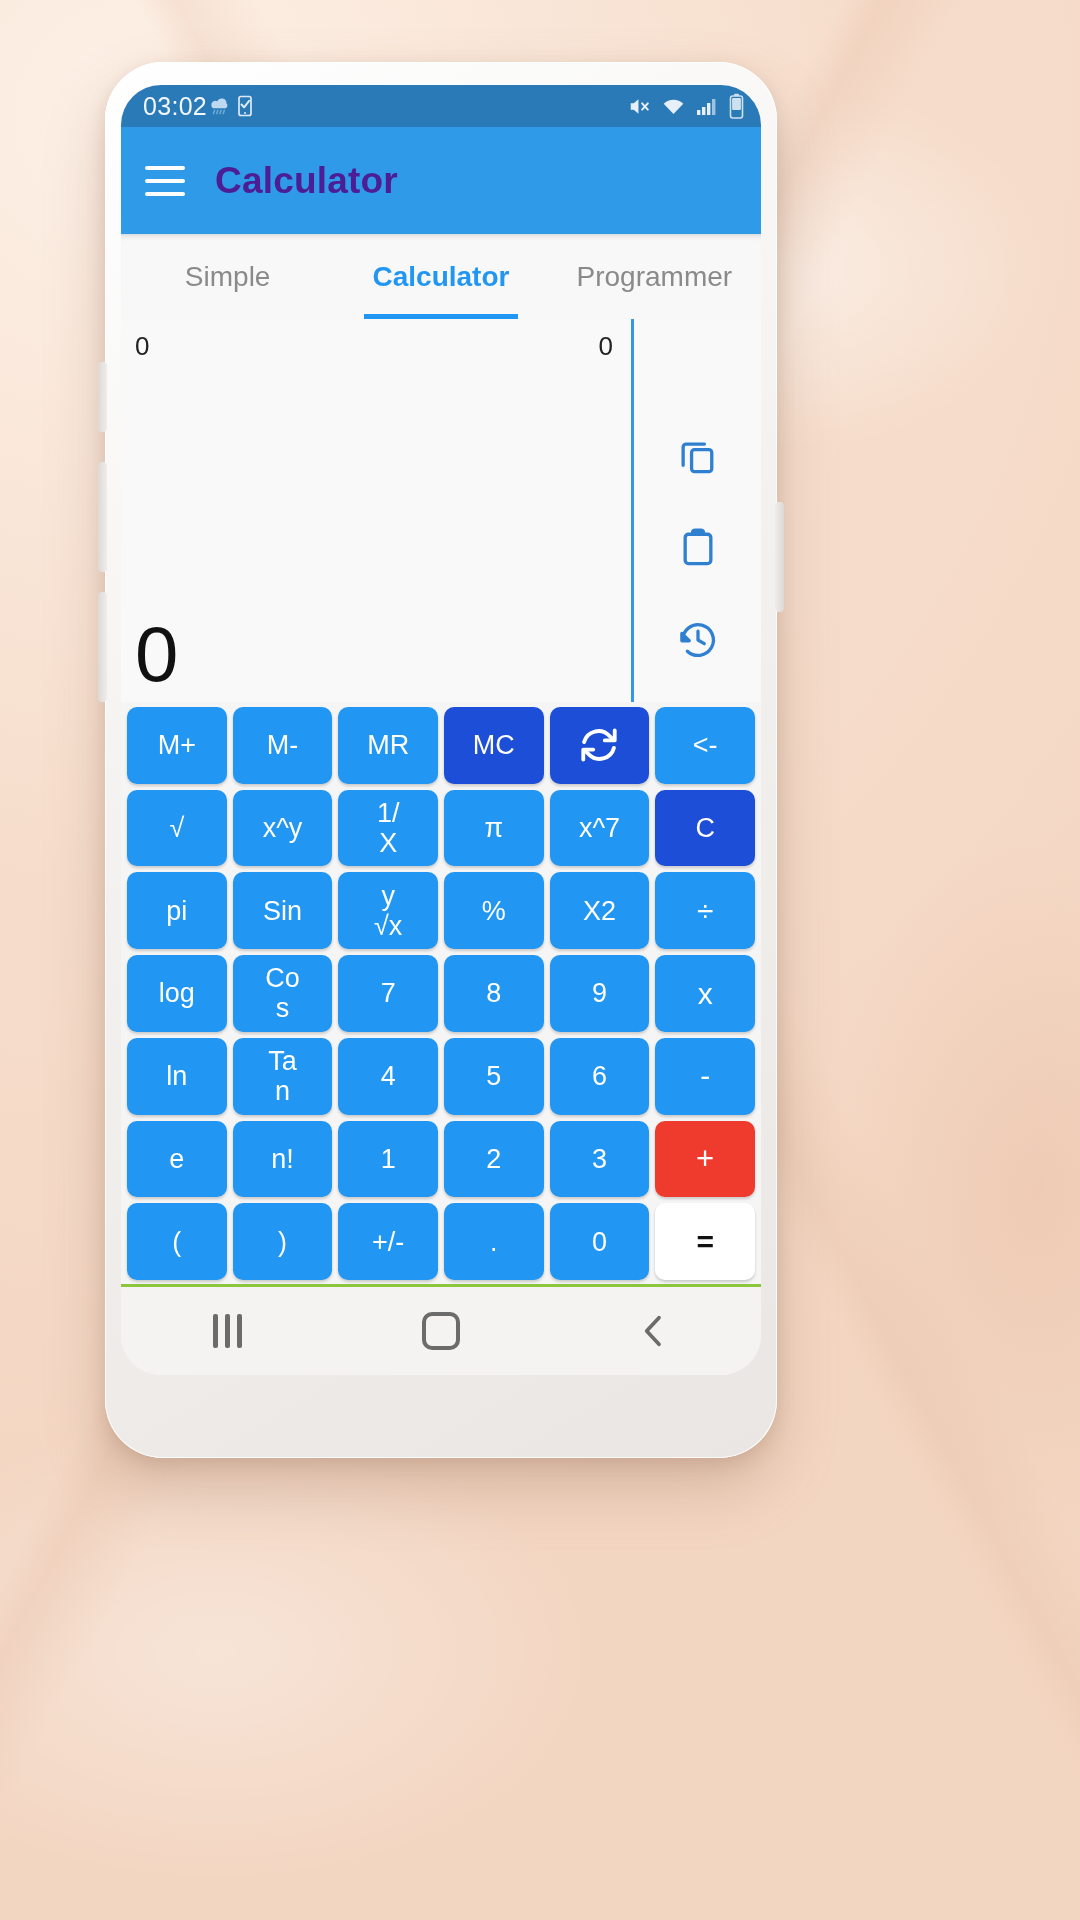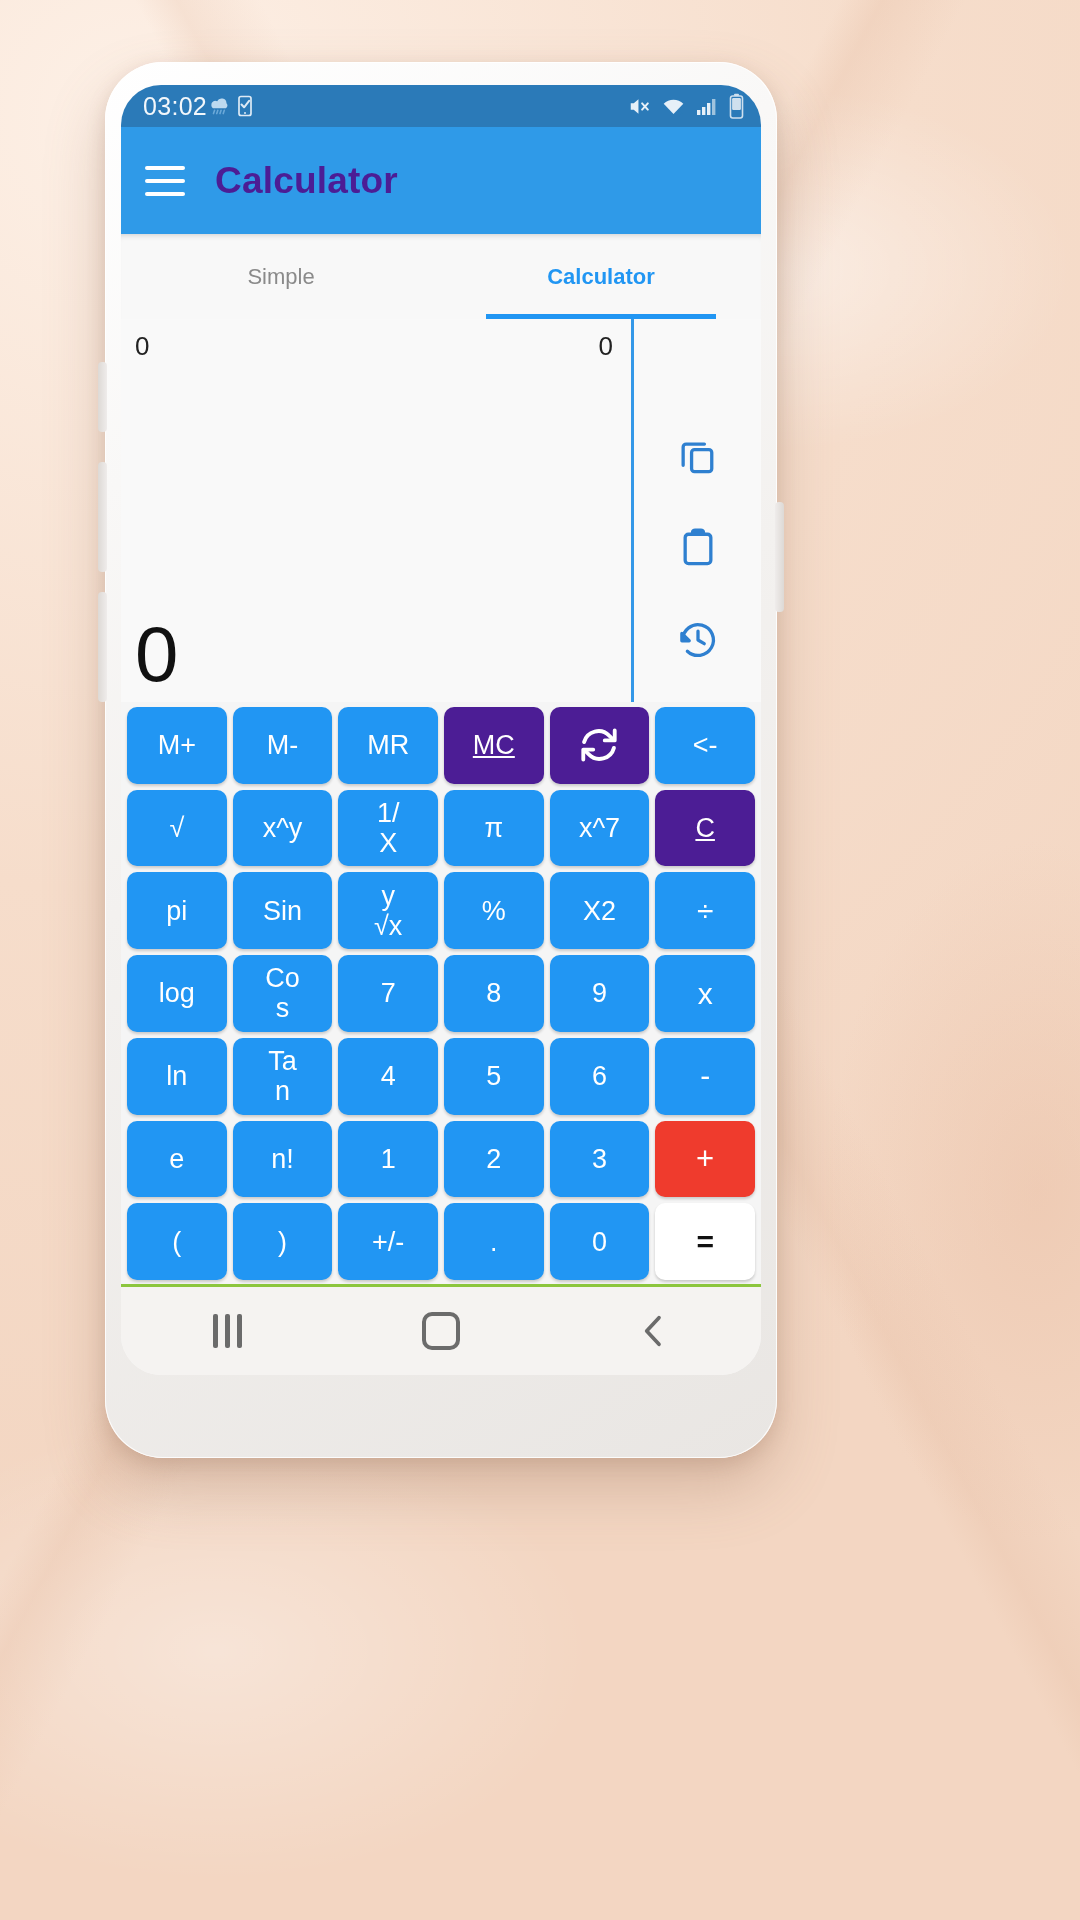--- a/index.html
+++ b/index.html
@@ -126,21 +126,21 @@
     align-items: stretch;
     box-shadow: inset 0 6px 7px -6px rgba(0,0,0,.22);
   }
   .tab {
     flex: 1;
     display: flex;
     flex-direction: column;
     align-items: center;
     justify-content: center;
     position: relative;
-    font-size: 22px;
+    font-size: 28px;
     color: #8a8a8a;
     cursor: pointer;
   }
   .tab.active { color: #2196f3; font-weight: bold; }
   .tab.active::after {
     content: "";
     position: absolute;
     left: 14%;
     right: 14%;
     bottom: 0;
@@ -206,21 +206,21 @@
     justify-content: center;
     text-align: center;
     font-size: 27px;
     line-height: 1.12;
     cursor: pointer;
     box-shadow: 0 2px 3px rgba(0,0,0,.18);
     white-space: pre-line;
     user-select: none;
     padding: 2px;
   }
-  .key.light   { background: #4c1d95; text-decoration: underline; }
+  .key.light   { background: #1d4ed8; }
   .key.plus    { background: #ef3b2d; font-size: 31px; }
   .key.equals  { background: #ffffff; color: #111; font-size: 30px; font-weight: bold; }
   .key.op      { font-size: 30px; }
 
   
   #green-line { flex: 0 0 3px; background: #8cc63e; }
 
   
   #navbar {
     flex: 0 0 88px;
@@ -316,20 +316,21 @@
         <span></span>
           <span></span>
           <span></span>
       </div>
       <div id="app-title">Calculator</div>
     </div>
 
     <div id="tabs">
       <div class="tab">Simple</div>
       <div class="tab active">Calculator</div>
+      <div class="tab">Programmer</div>
     </div>
 
     <div id="display">
       <div id="expr-row">
         <span>0</span>
         <span>0</span>
       </div>
 
       <div id="result">0</div>
 

